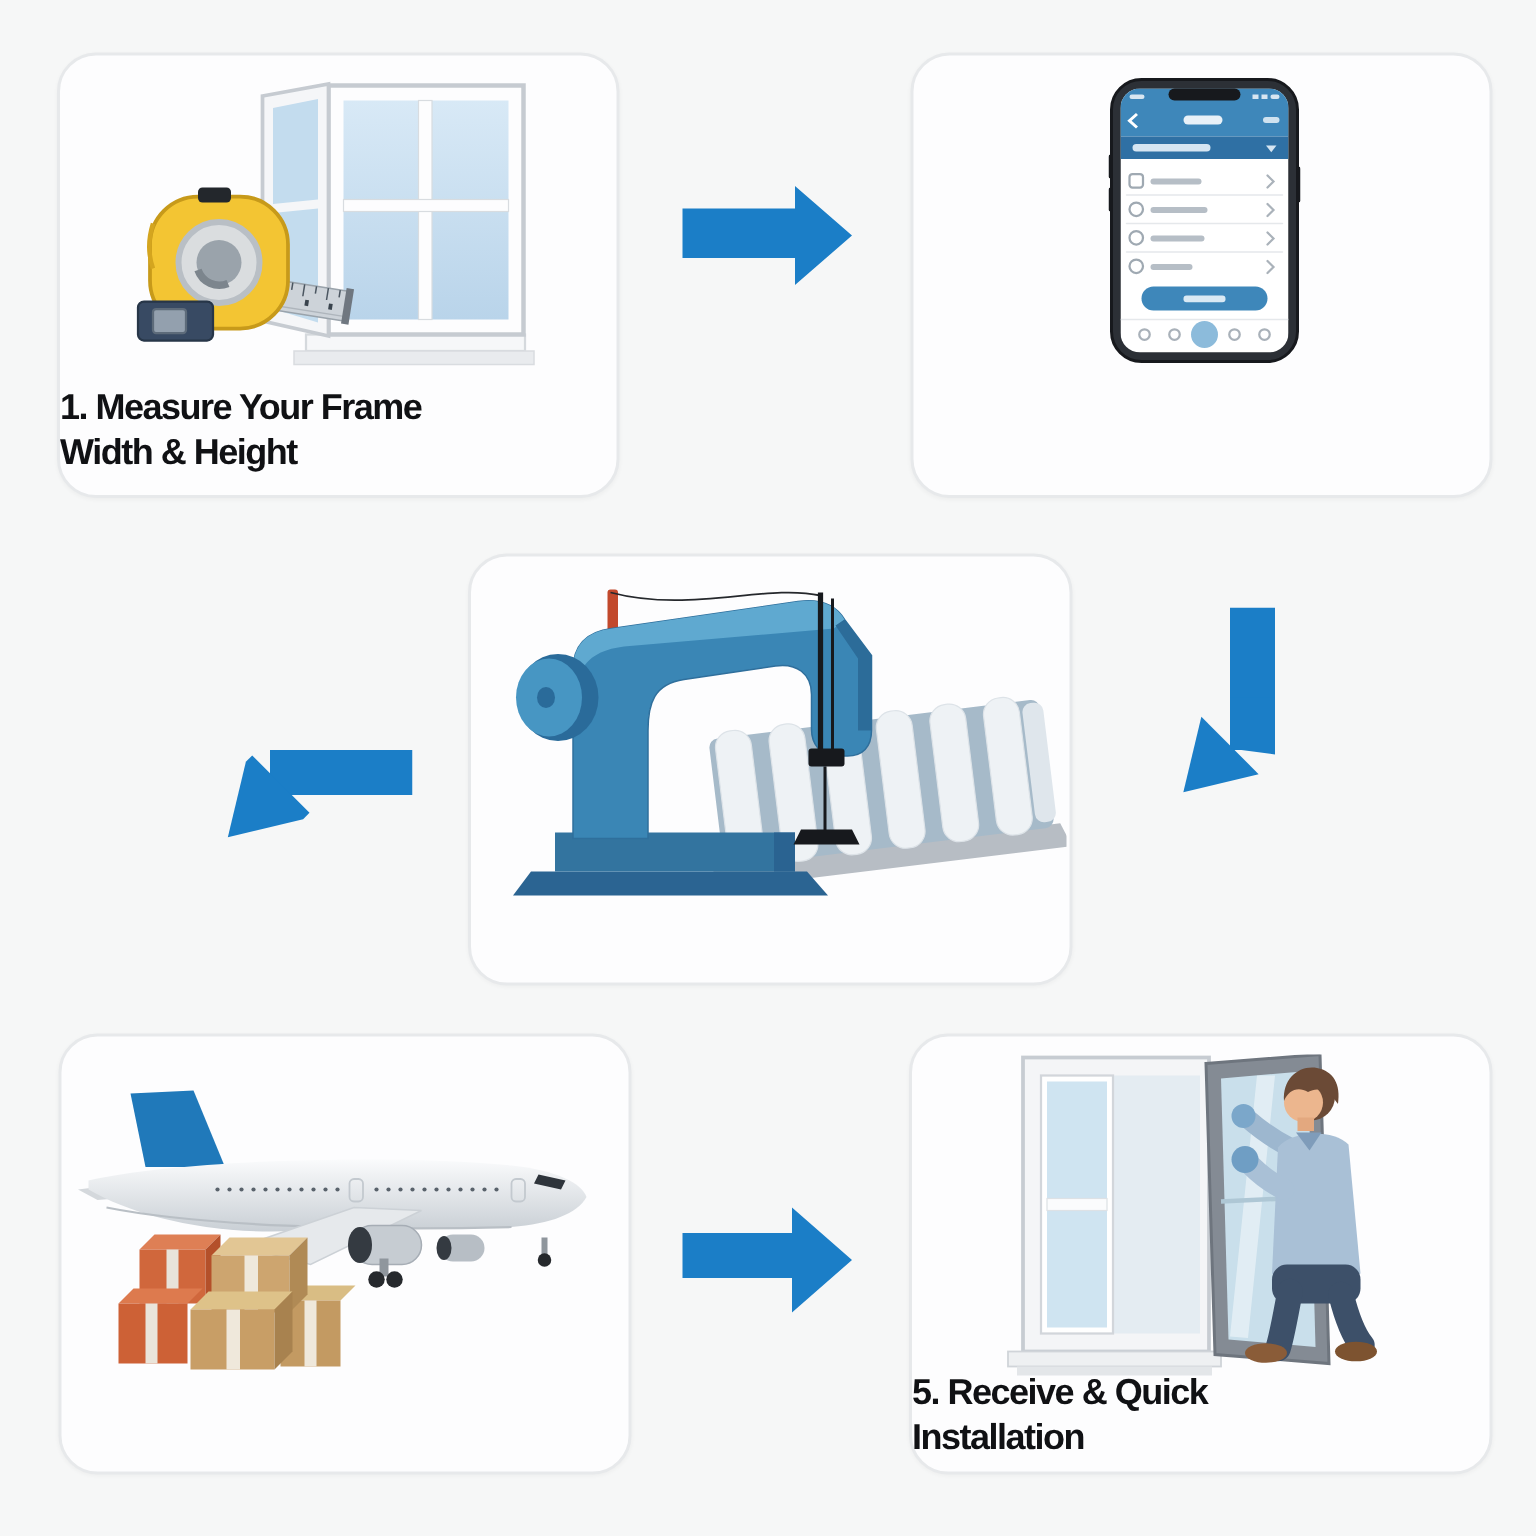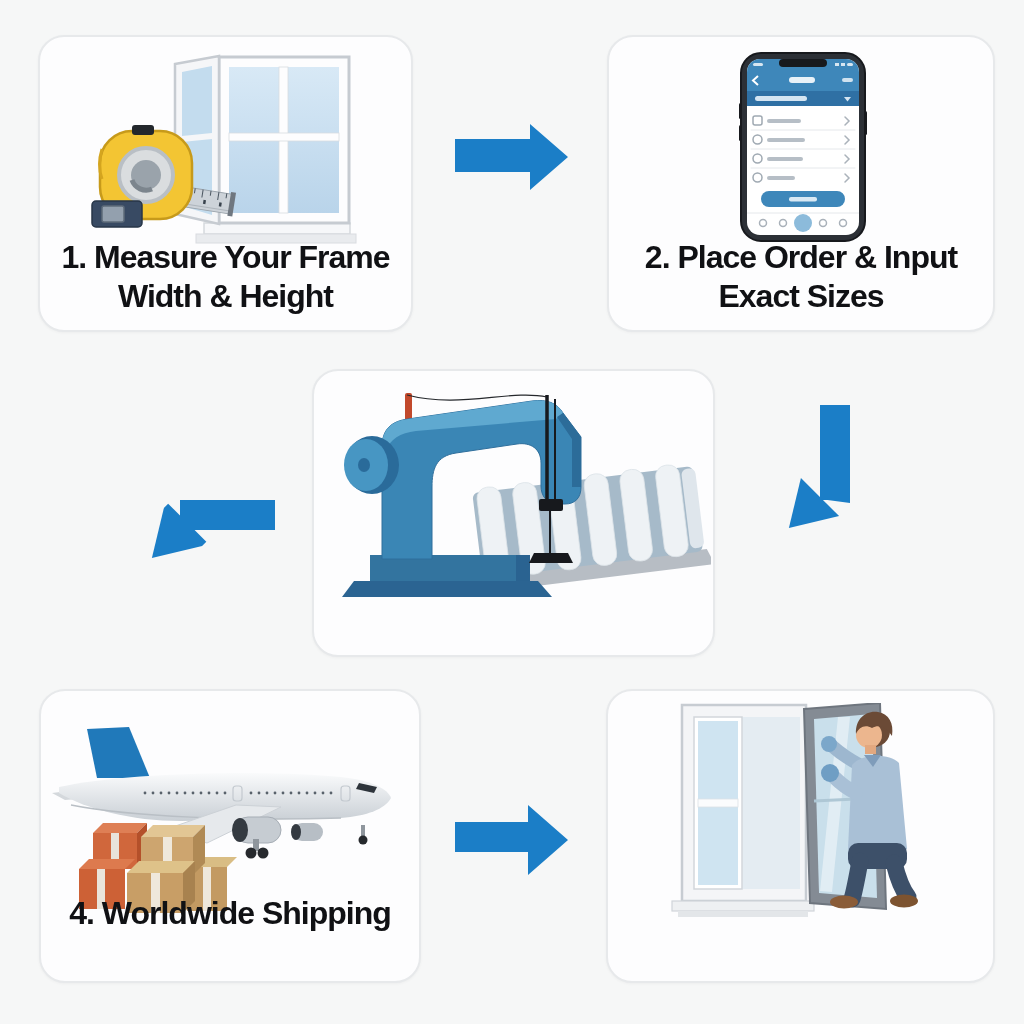--- a/index.html
+++ b/index.html
@@ -16,23 +16,23 @@
     box-shadow:0 1px 3px rgba(0,0,0,.04);
     box-sizing:border-box;
   }
   #card1{left:38px;top:35px;width:375px;height:297px;}
   #card2{left:607px;top:35px;width:388px;height:297px;}
   #card3{left:312px;top:369px;width:403px;height:288px;}
   #card4{left:39px;top:689px;width:382px;height:294px;}
   #card5{left:606px;top:689px;width:389px;height:294px;}
   .title{
     position:absolute;left:0;right:0;
-    text-align:center;
+    text-align:left;
     font-weight:bold;
-    font-size:32px;
+    font-size:24px;
     line-height:1.22;
     letter-spacing:-1px;
     color:#101114;
     white-space:pre-line;
   }
   .t1{bottom:14px}.t2{bottom:14px}.t3{bottom:12px}.t4{bottom:48px}.t5{bottom:8px}
   .illus{position:absolute;}
   .arrow{position:absolute;}
 </style>
 </head>
@@ -136,22 +136,20 @@
       <g>
         <circle cx="24" cy="172" r="3.5" fill="none" stroke="#a9b1b9" stroke-width="1.5"></circle>
         <circle cx="44" cy="172" r="3.5" fill="none" stroke="#a9b1b9" stroke-width="1.5"></circle>
         <circle cx="64" cy="172" r="9" fill="#8cbbdb"></circle>
         <circle cx="84" cy="172" r="3.5" fill="none" stroke="#a9b1b9" stroke-width="1.5"></circle>
         <circle cx="104" cy="172" r="3.5" fill="none" stroke="#a9b1b9" stroke-width="1.5"></circle>
       </g>
     </g>
     <rect x="40" y="8" width="48" height="8" rx="4" fill="#17191d"></rect>
   </svg>
-  <div class="title t2">2. Place Order &amp; Input
-Exact Sizes</div>
 </div>
 
 <div class="card" id="card3">
   <svg class="illus" style="left:6px;top:12px" width="391" height="216" viewBox="0 0 391 216">
     <g transform="rotate(-7 270 150)">
       <polygon points="152,180 384,180 390,196 146,196" fill="#b7bdc4"></polygon>
       <rect x="158" y="96" width="222" height="86" rx="6" fill="#a6bac9"></rect>
       <rect x="162" y="92" width="24" height="92" rx="11" fill="#eef2f5" stroke="#dde3e8" stroke-width="0.8"></rect>
       <rect x="198" y="92" width="24" height="92" rx="11" fill="#eef2f5" stroke="#dde3e8" stroke-width="0.8"></rect>
       <rect x="234" y="92" width="24" height="92" rx="11" fill="#eef2f5" stroke="#dde3e8" stroke-width="0.8"></rect>
@@ -252,21 +250,20 @@
       <rect x="122" y="136" width="9" height="38" fill="#efe8db"></rect>
       <polygon points="38,168 48,158 94,158 84,168" fill="#dd7a4e"></polygon>
       <rect x="38" y="168" width="46" height="40" fill="#cd6136"></rect>
       <rect x="56" y="168" width="8" height="40" fill="#eae4da"></rect>
       <polygon points="86,172 98,160 154,160 142,172" fill="#dec289"></polygon>
       <rect x="86" y="172" width="56" height="40" fill="#c89e66"></rect>
       <polygon points="142,172 154,160 154,200 142,212" fill="#a8824f"></polygon>
       <rect x="110" y="172" width="9" height="40" fill="#efe8db"></rect>
     </g>
   </svg>
-  <div class="title t4">4. Worldwide Shipping</div>
 </div>
 
 <div class="card" id="card5">
   <svg class="illus" style="left:0;top:12px" width="389" height="222" viewBox="0 0 389 222">
     <g>
       <rect x="74" y="2" width="124" height="196" fill="#f4f5f7" stroke="#c7ccd2" stroke-width="2.5"></rect>
       <rect x="134" y="14" width="58" height="172" fill="#e4ecf2"></rect>
       <rect x="86" y="14" width="48" height="172" fill="#ffffff" stroke="#d2d6db" stroke-width="1.5"></rect>
       <rect x="90" y="18" width="40" height="164" fill="#cfe4f1"></rect>
       <rect x="90" y="96" width="40" height="8" fill="#fbfcfd" stroke="#dde1e5" stroke-width="0.8"></rect>
@@ -290,20 +287,22 @@
       <polygon points="256,52 273,52 265,64" fill="#7f9cba"></polygon>
       <path d="M 248,90 C 240,86 232,80 226,74" fill="none" stroke="#a9c0d6" stroke-width="14" stroke-linecap="round"></path>
       <circle cx="222" cy="70" r="9" fill="#6f9ec4"></circle>
       <rect x="240" y="140" width="59" height="26" rx="10" fill="#3d5069"></rect>
       <path d="M 252,158 C 248,180 246,190 244,196" fill="none" stroke="#3d5069" stroke-width="17" stroke-linecap="round"></path>
       <path d="M 286,160 C 291,180 296,189 300,194" fill="none" stroke="#3d5069" stroke-width="17" stroke-linecap="round"></path>
       <ellipse cx="236" cy="199" rx="14" ry="6.5" fill="#8a5c38"></ellipse>
       <ellipse cx="296" cy="198" rx="14" ry="6.5" fill="#7d5330"></ellipse>
     </g>
   </svg>
+  <div class="title t5">5. Receive &amp; Quick
+Installation</div>
 </div>
 
 <svg class="arrow" style="left:452px;top:120px" width="120" height="75" viewBox="0 0 120 75">
   <polygon points="3,19 78,19 78,4 116,37 78,70 78,52 3,52" fill="#1b7ec7"></polygon>
 </svg>
 
 <svg class="arrow" style="left:770px;top:405px" width="110" height="140" viewBox="0 0 110 140">
   <rect x="50" y="0" width="30" height="95" fill="#1b7ec7"></rect>
   <g transform="translate(50,92) rotate(45)">
     <polygon points="-27,0 27,0 0,44" fill="#1b7ec7"></polygon>

